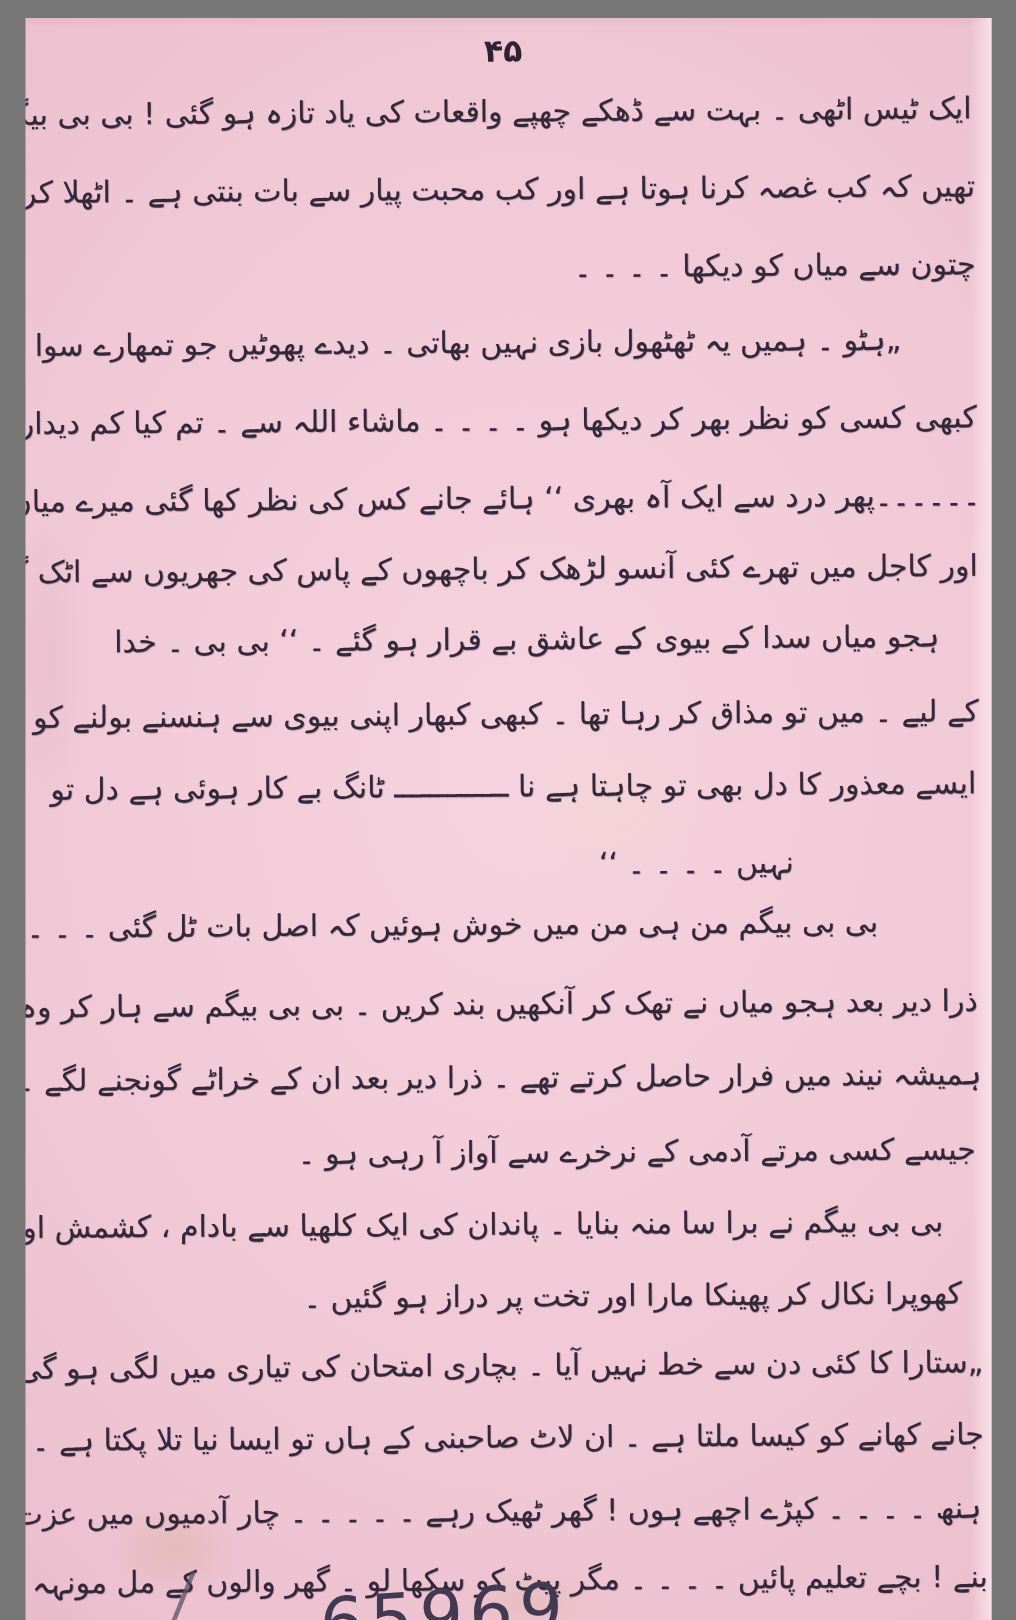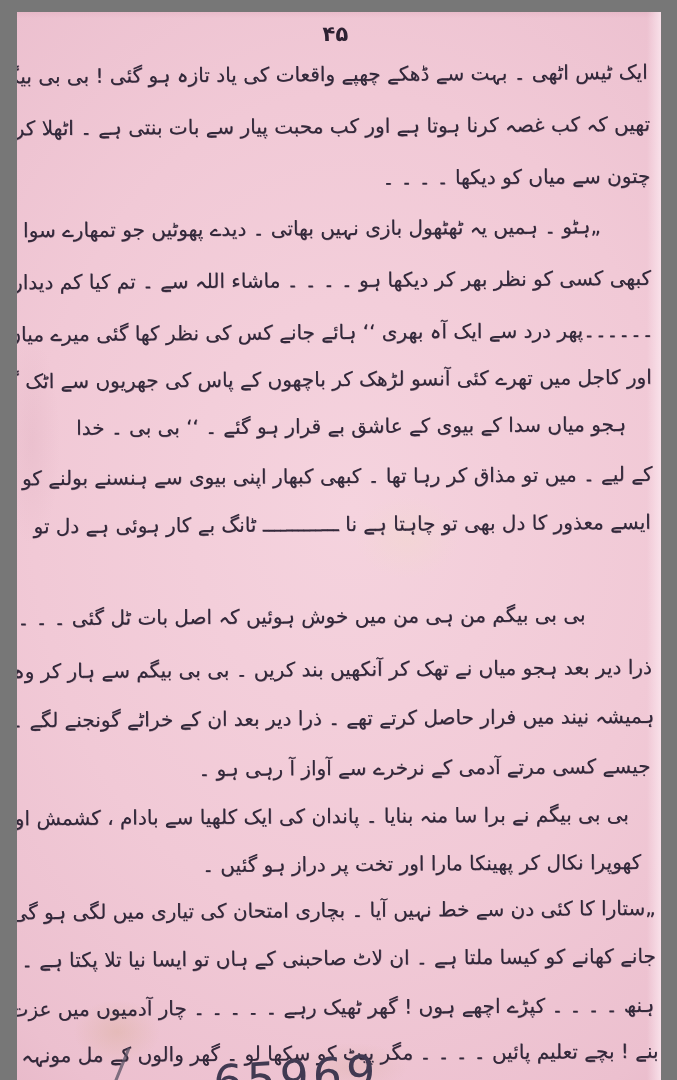--- a/index.html
+++ b/index.html
@@ -97,20 +97,21 @@
     <div class="line l1">ایک ٹیس اٹھی ۔ بہت سے ڈھکے چھپے واقعات کی یاد تازہ ہو گئی ! بی بی بیگم جانتی</div>
     <div class="line l2">تھیں کہ کب غصہ کرنا ہوتا ہے اور کب محبت پیار سے بات بنتی ہے ۔ اٹھلا کر ترچھی</div>
     <div class="line l3">چتون سے میاں کو دیکھا ۔ ۔ ۔ ۔</div>
     <div class="line l4">„ہٹو ۔ ہمیں یہ ٹھٹھول بازی نہیں بھاتی ۔ دیدے پھوٹیں جو تمھارے سوا</div>
     <div class="line l5">کبھی کسی کو نظر بھر کر دیکھا ہو ۔ ۔ ۔ ۔ ماشاء اللہ سے ۔ تم کیا کم دیدار و جوان تھے</div>
     <div class="line l6">۔۔۔۔۔۔پھر درد سے ایک آہ بھری ‘‘ ہائے جانے کس کی نظر کھا گئی میرے میاں کو ۔</div>
     <div class="line l7">اور کاجل میں تھرے کئی آنسو لڑھک کر باچھوں کے پاس کی جھریوں سے اٹک گئے ۔</div>
     <div class="line l8">ہجو میاں سدا کے بیوی کے عاشق بے قرار ہو گئے ۔ ‘‘ بی بی ۔ خدا</div>
     <div class="line l9">کے لیے ۔ میں تو مذاق کر رہا تھا ۔ کبھی کبھار اپنی بیوی سے ہنسنے بولنے کو آخر مجھ</div>
     <div class="line l10">ایسے معذور کا دل بھی تو چاہتا ہے نا ـــــــــــــ ٹانگ بے کار ہوئی ہے دل تو</div>
+    <div class="line l11">نہیں ۔ ۔ ۔ ۔ ‘‘</div>
     <div class="line l12">بی بی بیگم من ہی من میں خوش ہوئیں کہ اصل بات ٹل گئی ۔ ۔ ۔</div>
     <div class="line l13">ذرا دیر بعد ہجو میاں نے تھک کر آنکھیں بند کریں ۔ بی بی بیگم سے ہار کر وہ</div>
     <div class="line l14">ہمیشہ نیند میں فرار حاصل کرتے تھے ۔ ذرا دیر بعد ان کے خراٹے گونجنے لگے ۔ ۔ ۔ ۔</div>
     <div class="line l15">جیسے کسی مرتے آدمی کے نرخرے سے آواز آ رہی ہو ۔</div>
     <div class="line l16">بی بی بیگم نے برا سا منہ بنایا ۔ پاندان کی ایک کلھیا سے بادام ، کشمش اور</div>
     <div class="line l17">کھوپرا نکال کر پھینکا مارا اور تخت پر دراز ہو گئیں ۔</div>
     <div class="line l18">„ستارا کا کئی دن سے خط نہیں آیا ۔ بچاری امتحان کی تیاری میں لگی ہو گی ۔</div>
     <div class="line l19">جانے کھانے کو کیسا ملتا ہے ۔ ان لاٹ صاحبنی کے ہاں تو ایسا نیا تلا پکتا ہے ۔ ۔ ۔ ۔</div>
     <div class="line l20">ہنھ ۔ ۔ ۔ ۔ کپڑے اچھے ہوں ! گھر ٹھیک رہے ۔ ۔ ۔ ۔ ۔ چار آدمیوں میں عزت</div>
     <div class="line l21">بنے ! بچے تعلیم پائیں ۔ ۔ ۔ ۔ مگر پیٹ کو سکھا لو ۔ گھر والوں کے مل مونہہ سے لگا دو</div>

